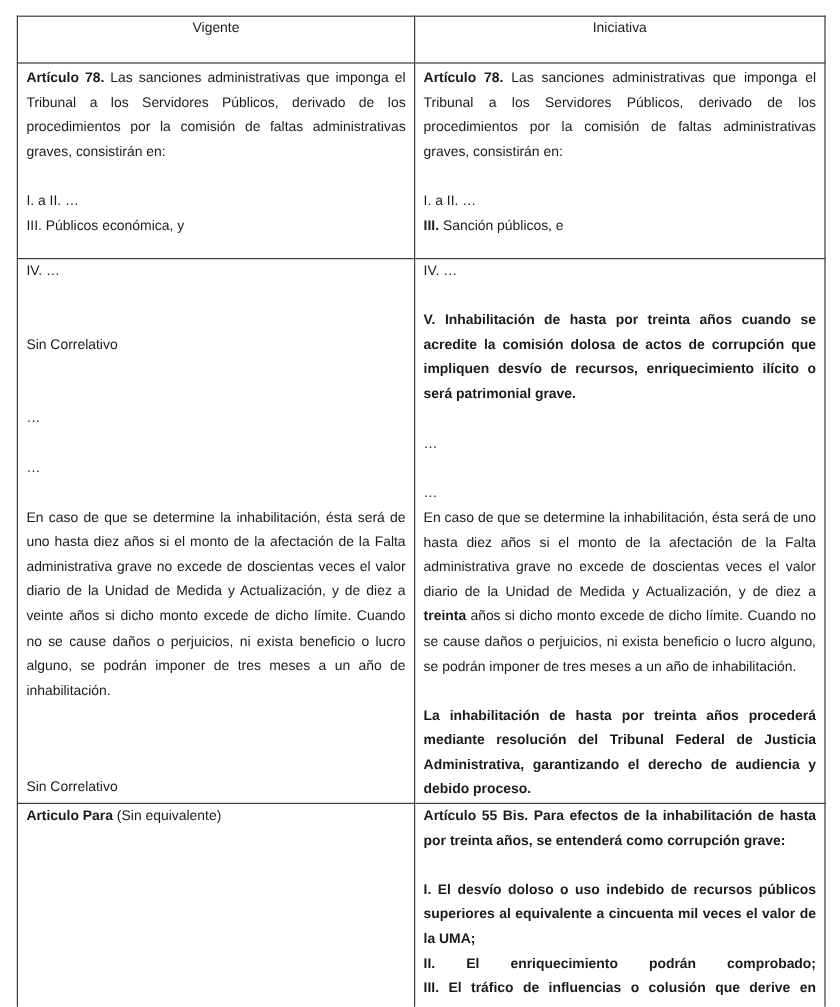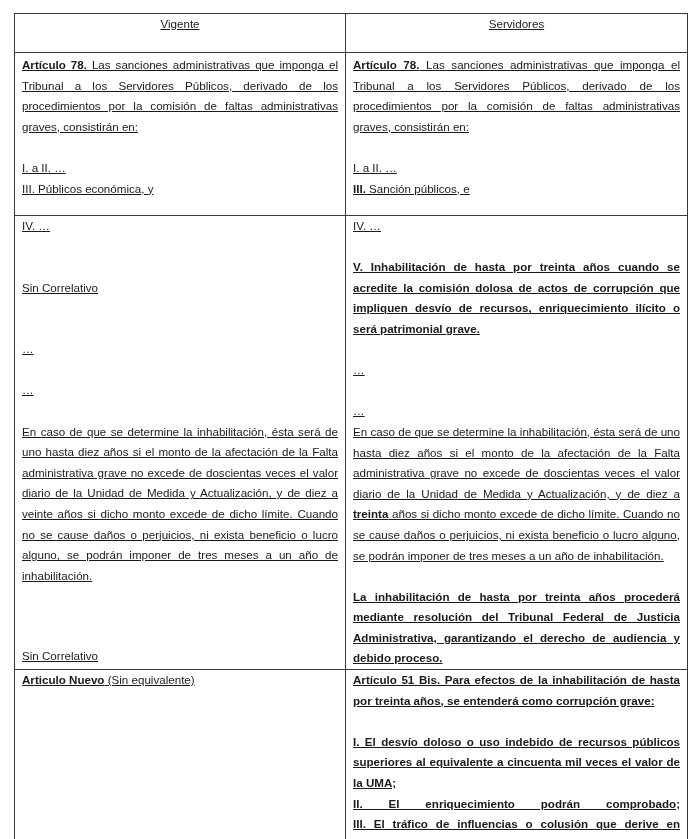--- a/index.html
+++ b/index.html
@@ -22,21 +22,20 @@
       width: 673px;
       border-collapse: collapse;
       table-layout: fixed;
       font-size: 11.6px;
       line-height: 20.6px;
     }
     table.cmp td, table.cmp th {
       border: 1.3px solid #3a3a3a;
       vertical-align: top;
       padding: 0 7px 0 7px;
-      text-decoration: underline;
     }
     table.cmp col.c1 { width: 331px; }
     table.cmp col.c2 { width: 342px; }
     th.hdr {
       font-weight: normal;
       text-align: center;
       height: 38px;
       padding-top: 0;
       line-height: 20px;
     }
@@ -55,21 +54,21 @@
 <body>
 
 <table class="cmp">
   <colgroup>
       <col class="c1">
       <col class="c2">
     </colgroup>
   <thead>
     <tr>
       <th class="hdr">Vigente</th>
-      <th class="hdr">Servidores</th>
+      <th class="hdr">Iniciativa</th>
     </tr>
   </thead>
   <tbody>
 
     <tr class="r1">
       <td>
         <p class="p just"><b>Artículo 78.</b><span> Las sanciones administrativas que imponga el Tribunal a los Servidores Públicos, derivado de los procedimientos por la comisión de faltas administrativas graves, consistirán en:</span></p>
         <div class="gap"></div>
         <p class="p">I. a II. …</p>
         <p class="p">III. Públicos económica, y</p>
@@ -105,24 +104,24 @@
         <div class="gap"></div>
         <p class="p">…</p>
         <p class="p just"><span>En caso de que se determine la inhabilitación, ésta será de uno hasta diez años si el monto de la afectación de la Falta administrativa grave no excede de doscientas veces el valor diario de la Unidad de Medida y Actualización, y de diez a </span><b>treinta</b><span> años si dicho monto excede de dicho límite. Cuando no se cause daños o perjuicios, ni exista beneficio o lucro alguno, se podrán imponer de tres meses a un año de inhabilitación.</span></p>
         <div class="gap"></div>
         <p class="p just"><b>La inhabilitación de hasta por treinta años procederá mediante resolución del Tribunal Federal de Justicia Administrativa, garantizando el derecho de audiencia y debido proceso.</b></p>
       </td>
     </tr>
 
     <tr class="r3">
       <td>
-        <p class="p"><b>Articulo Nuevo</b><span> (Sin equivalente)</span></p>
+        <p class="p"><b>Articulo Para</b><span> (Sin equivalente)</span></p>
       </td>
       <td>
-        <p class="p just"><b>Artículo 51 Bis. Para efectos de la inhabilitación de hasta por treinta años, se entenderá como corrupción grave:</b></p>
+        <p class="p just"><b>Artículo 55 Bis. Para efectos de la inhabilitación de hasta por treinta años, se entenderá como corrupción grave:</b></p>
         <div class="gap"></div>
         <p class="p just"><b>I. El desvío doloso o uso indebido de recursos públicos superiores al equivalente a cincuenta mil veces el valor de la UMA;</b></p>
         <p class="p last-just"><b>II. El enriquecimiento podrán comprobado;</b></p>
         <p class="p last-just"><b>III. El tráfico de influencias o colusión que derive en beneficio económico indebido;</b></p>
 
       </td>
     </tr>
   </tbody>
 </table>
 

